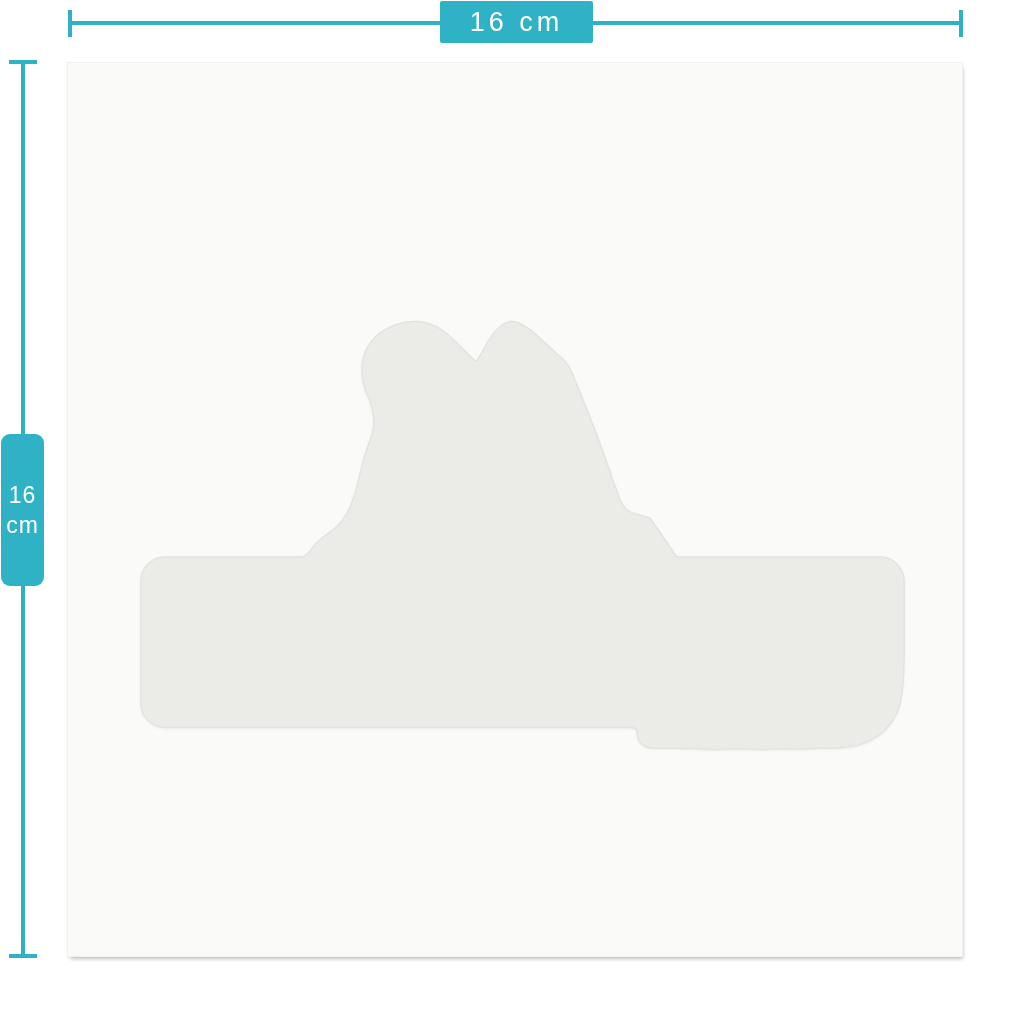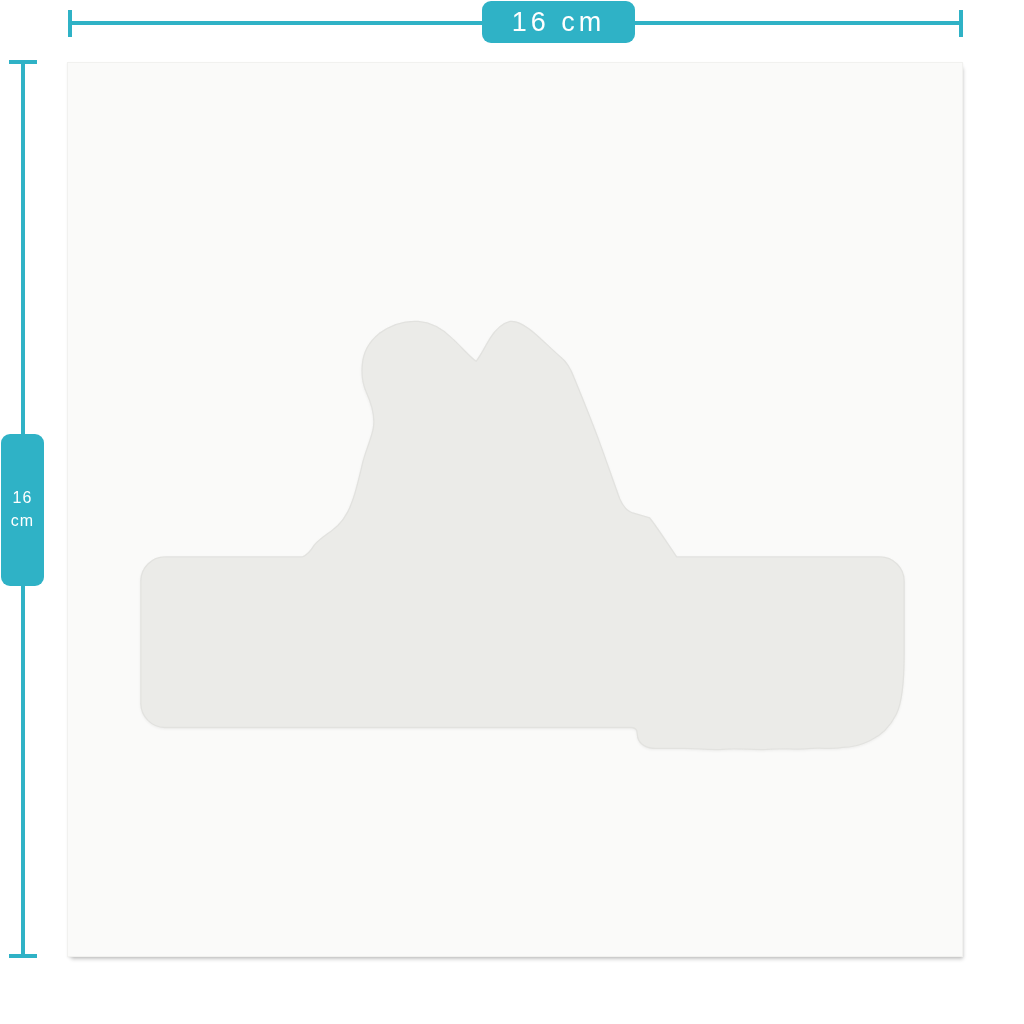--- a/index.html
+++ b/index.html
@@ -13,37 +13,36 @@
     position: relative;
   }
   .abs { position: absolute; }
 
   
   .h-line  { left: 70px;  top: 21px;  width: 893px; height: 4px; }
   .h-cap-l { left: 68px;  top: 10px;  width: 4px;   height: 27px; }
   .h-cap-r { left: 959px; top: 10px;  width: 4px;   height: 27px; }
   .h-badge {
     left: 440px; top: 1px; width: 153px; height: 42px;
-    border-radius: 9px;
+    border-radius: 2px;
     display: flex; align-items: center; justify-content: center;
     color: #ffffff; font-size: 27px; letter-spacing: 4px;
     z-index: 2;
-    margin-left: 42px;
   }
 
   
   .v-line  { left: 21px; top: 62px;  width: 4px;  height: 895px; }
   .v-cap-t { left: 9px;  top: 60px;  width: 28px; height: 4px; }
   .v-cap-b { left: 9px;  top: 954px; width: 28px; height: 4px; }
   .v-badge {
     left: 1px; top: 434px; width: 43px; height: 152px;
     border-radius: 9px;
     display: flex; flex-direction: column; align-items: center; justify-content: center;
     gap: 6px;
-    color: #ffffff; font-size: 16px; letter-spacing: 1px; line-height: 1.05;
+    color: #ffffff; font-size: 23px; letter-spacing: 1px; line-height: 1.05;
     z-index: 2;
   }
 
   
   .sheet {
     left: 67px; top: 62px; width: 896px; height: 895px;
     background: #fafaf9;
     border: 1px solid #f1f1ef;
     box-sizing: border-box;
     box-shadow: 2px 4px 4px -2px rgba(0,0,0,0.22), 0 1px 2px rgba(0,0,0,0.06);

